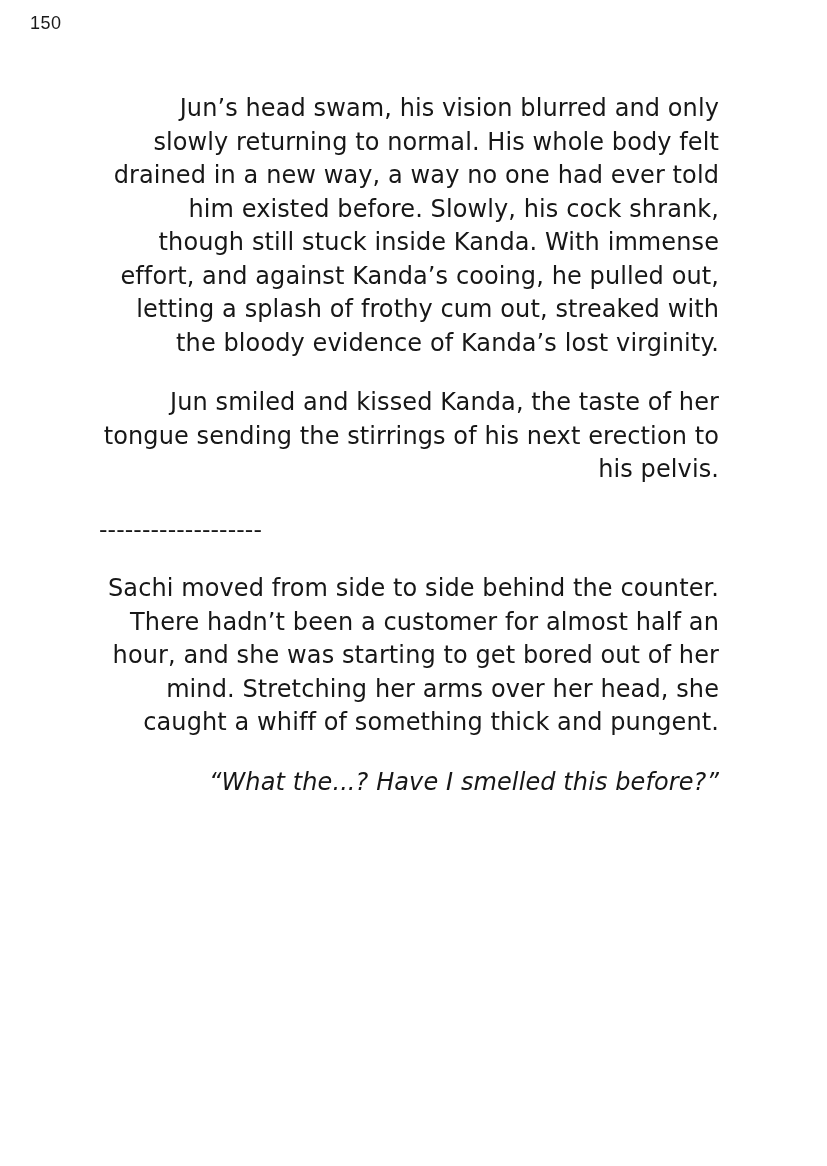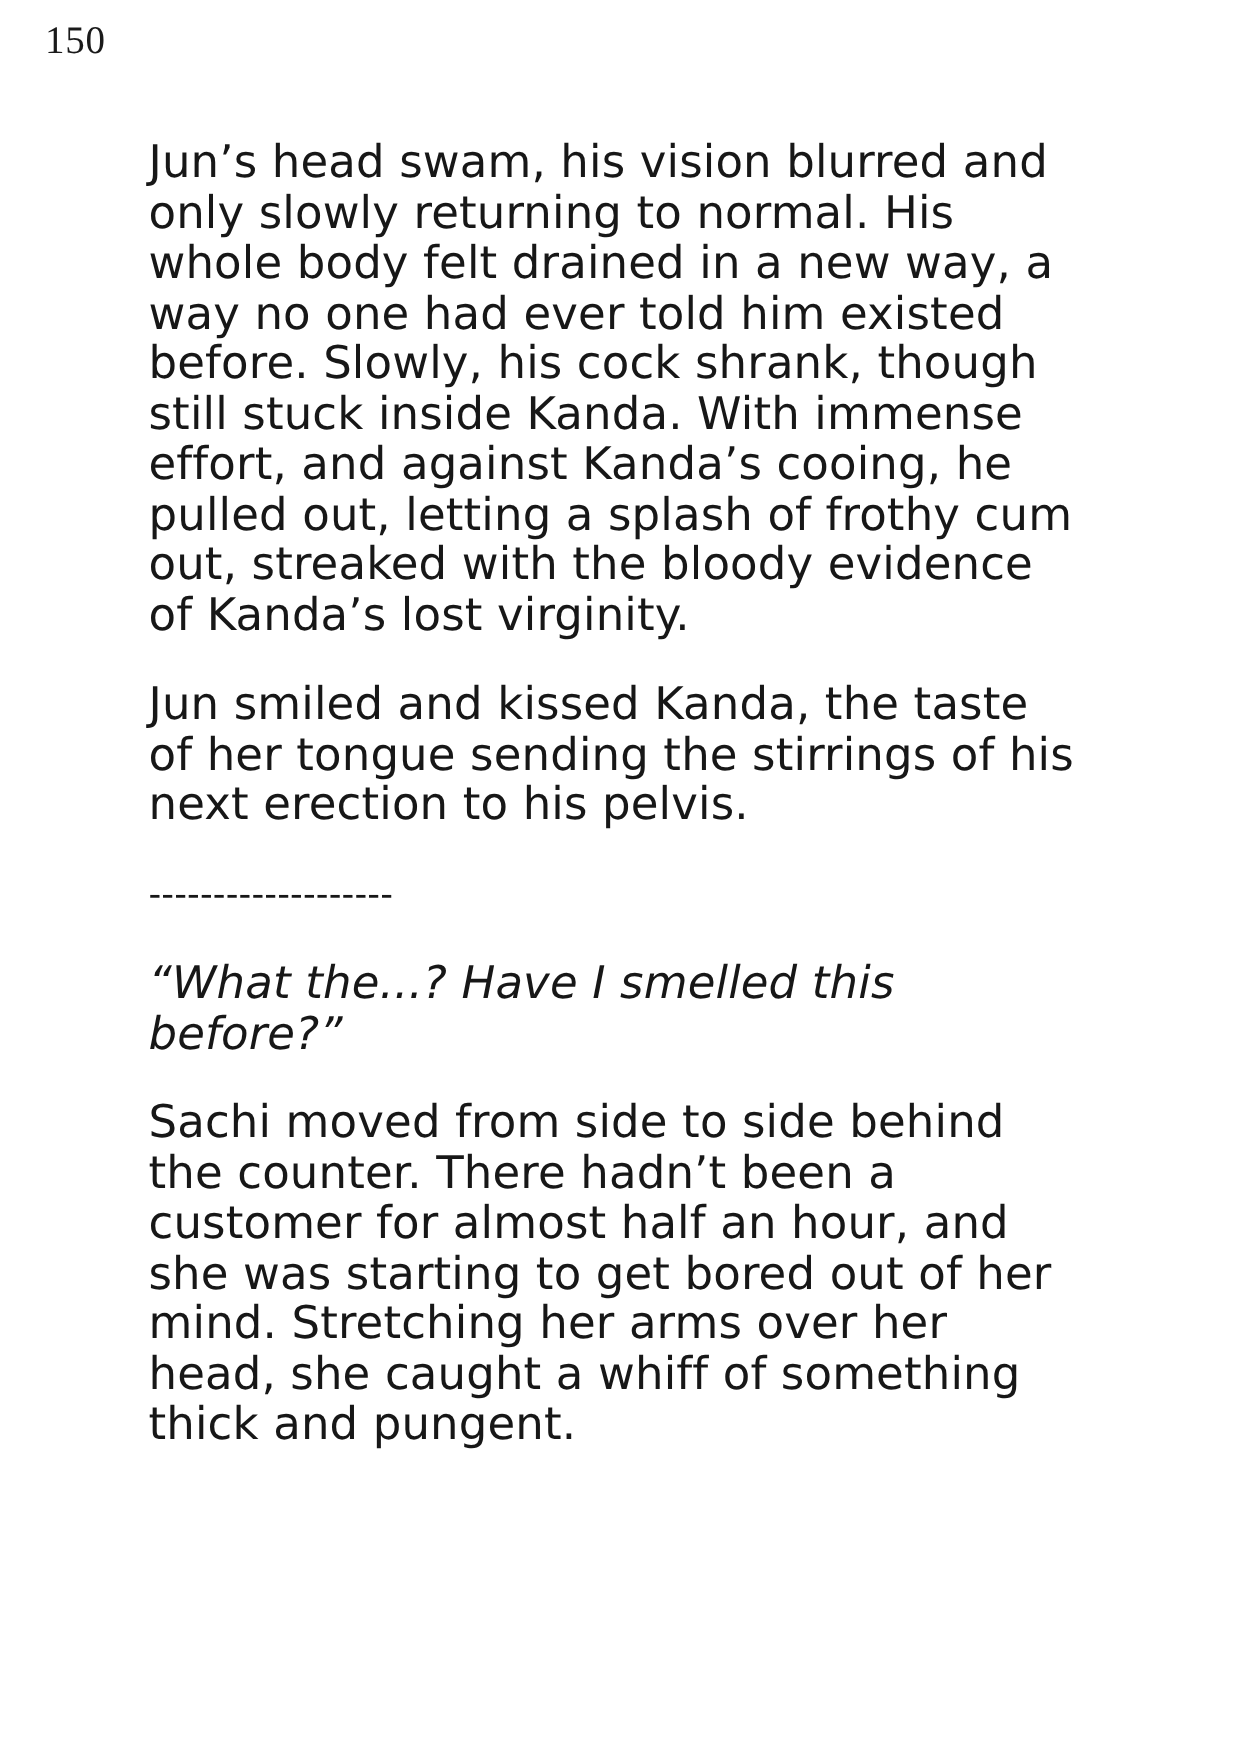--- a/index.html
+++ b/index.html
@@ -18,39 +18,39 @@
   .page {
     position: relative;
     width: 827px;
     height: 1166px;
     box-sizing: border-box;
   }
   .page-number {
     position: absolute;
     top: 14px;
     left: 30px;
-    font-family: Liberation Serif, serif;
-    font-size: 26px;
+    font-family: Liberation Sans, sans-serif;
+    font-size: 18px;
     line-height: 1;
     color: #1a1a1a;
     letter-spacing: 0.5px;
   }
   .body-block {
     position: absolute;
     top: 92px;
     left: 99px;
     width: 620px;
   }
   p.para {
     margin: 0 0 26px 0;
-    font-size: 30px;
+    font-size: 24px;
     line-height: 33.5px;
     color: #171717;
     letter-spacing: 0.1px;
-    text-align: left;
+    text-align: right;
   }
   p.para:last-child {
     margin-bottom: 0;
   }
   p.italic {
     font-style: italic;
   }
   p.divider {
     margin: 0 0 26px 0;
     font-size: 23.5px;
@@ -74,18 +74,18 @@
 
   <div class="body-block">
 
     <p class="para">Jun’s head swam, his vision blurred and only slowly returning to normal. His whole body felt drained in a new way, a way no one had ever told him existed before. Slowly, his cock shrank, though still stuck inside Kanda. With immense effort, and against Kanda’s cooing, he pulled out, letting a splash of frothy cum out, streaked with the bloody evidence of Kanda’s lost virginity.</p>
 
 
     <p class="para spacer-after">Jun smiled and kissed Kanda, the taste of her tongue sending the stirrings of his next erection to his pelvis.</p>
 
     <p class="divider spacer-top spacer-after">-------------------</p>
 
+    <p class="para spacer-after">Sachi moved from side to side behind the counter. There hadn’t been a customer for almost half an hour, and she was starting to get bored out of her mind. Stretching her arms over her head, she caught a whiff of something thick and pungent.</p>
+
     <p class="para italic">“What the...? Have I smelled this before?”</p>
-
-    <p class="para spacer-after">Sachi moved from side to side behind the counter. There hadn’t been a customer for almost half an hour, and she was starting to get bored out of her mind. Stretching her arms over her head, she caught a whiff of something thick and pungent.</p>
 
   </div>
 </div>
 
 </body></html>

